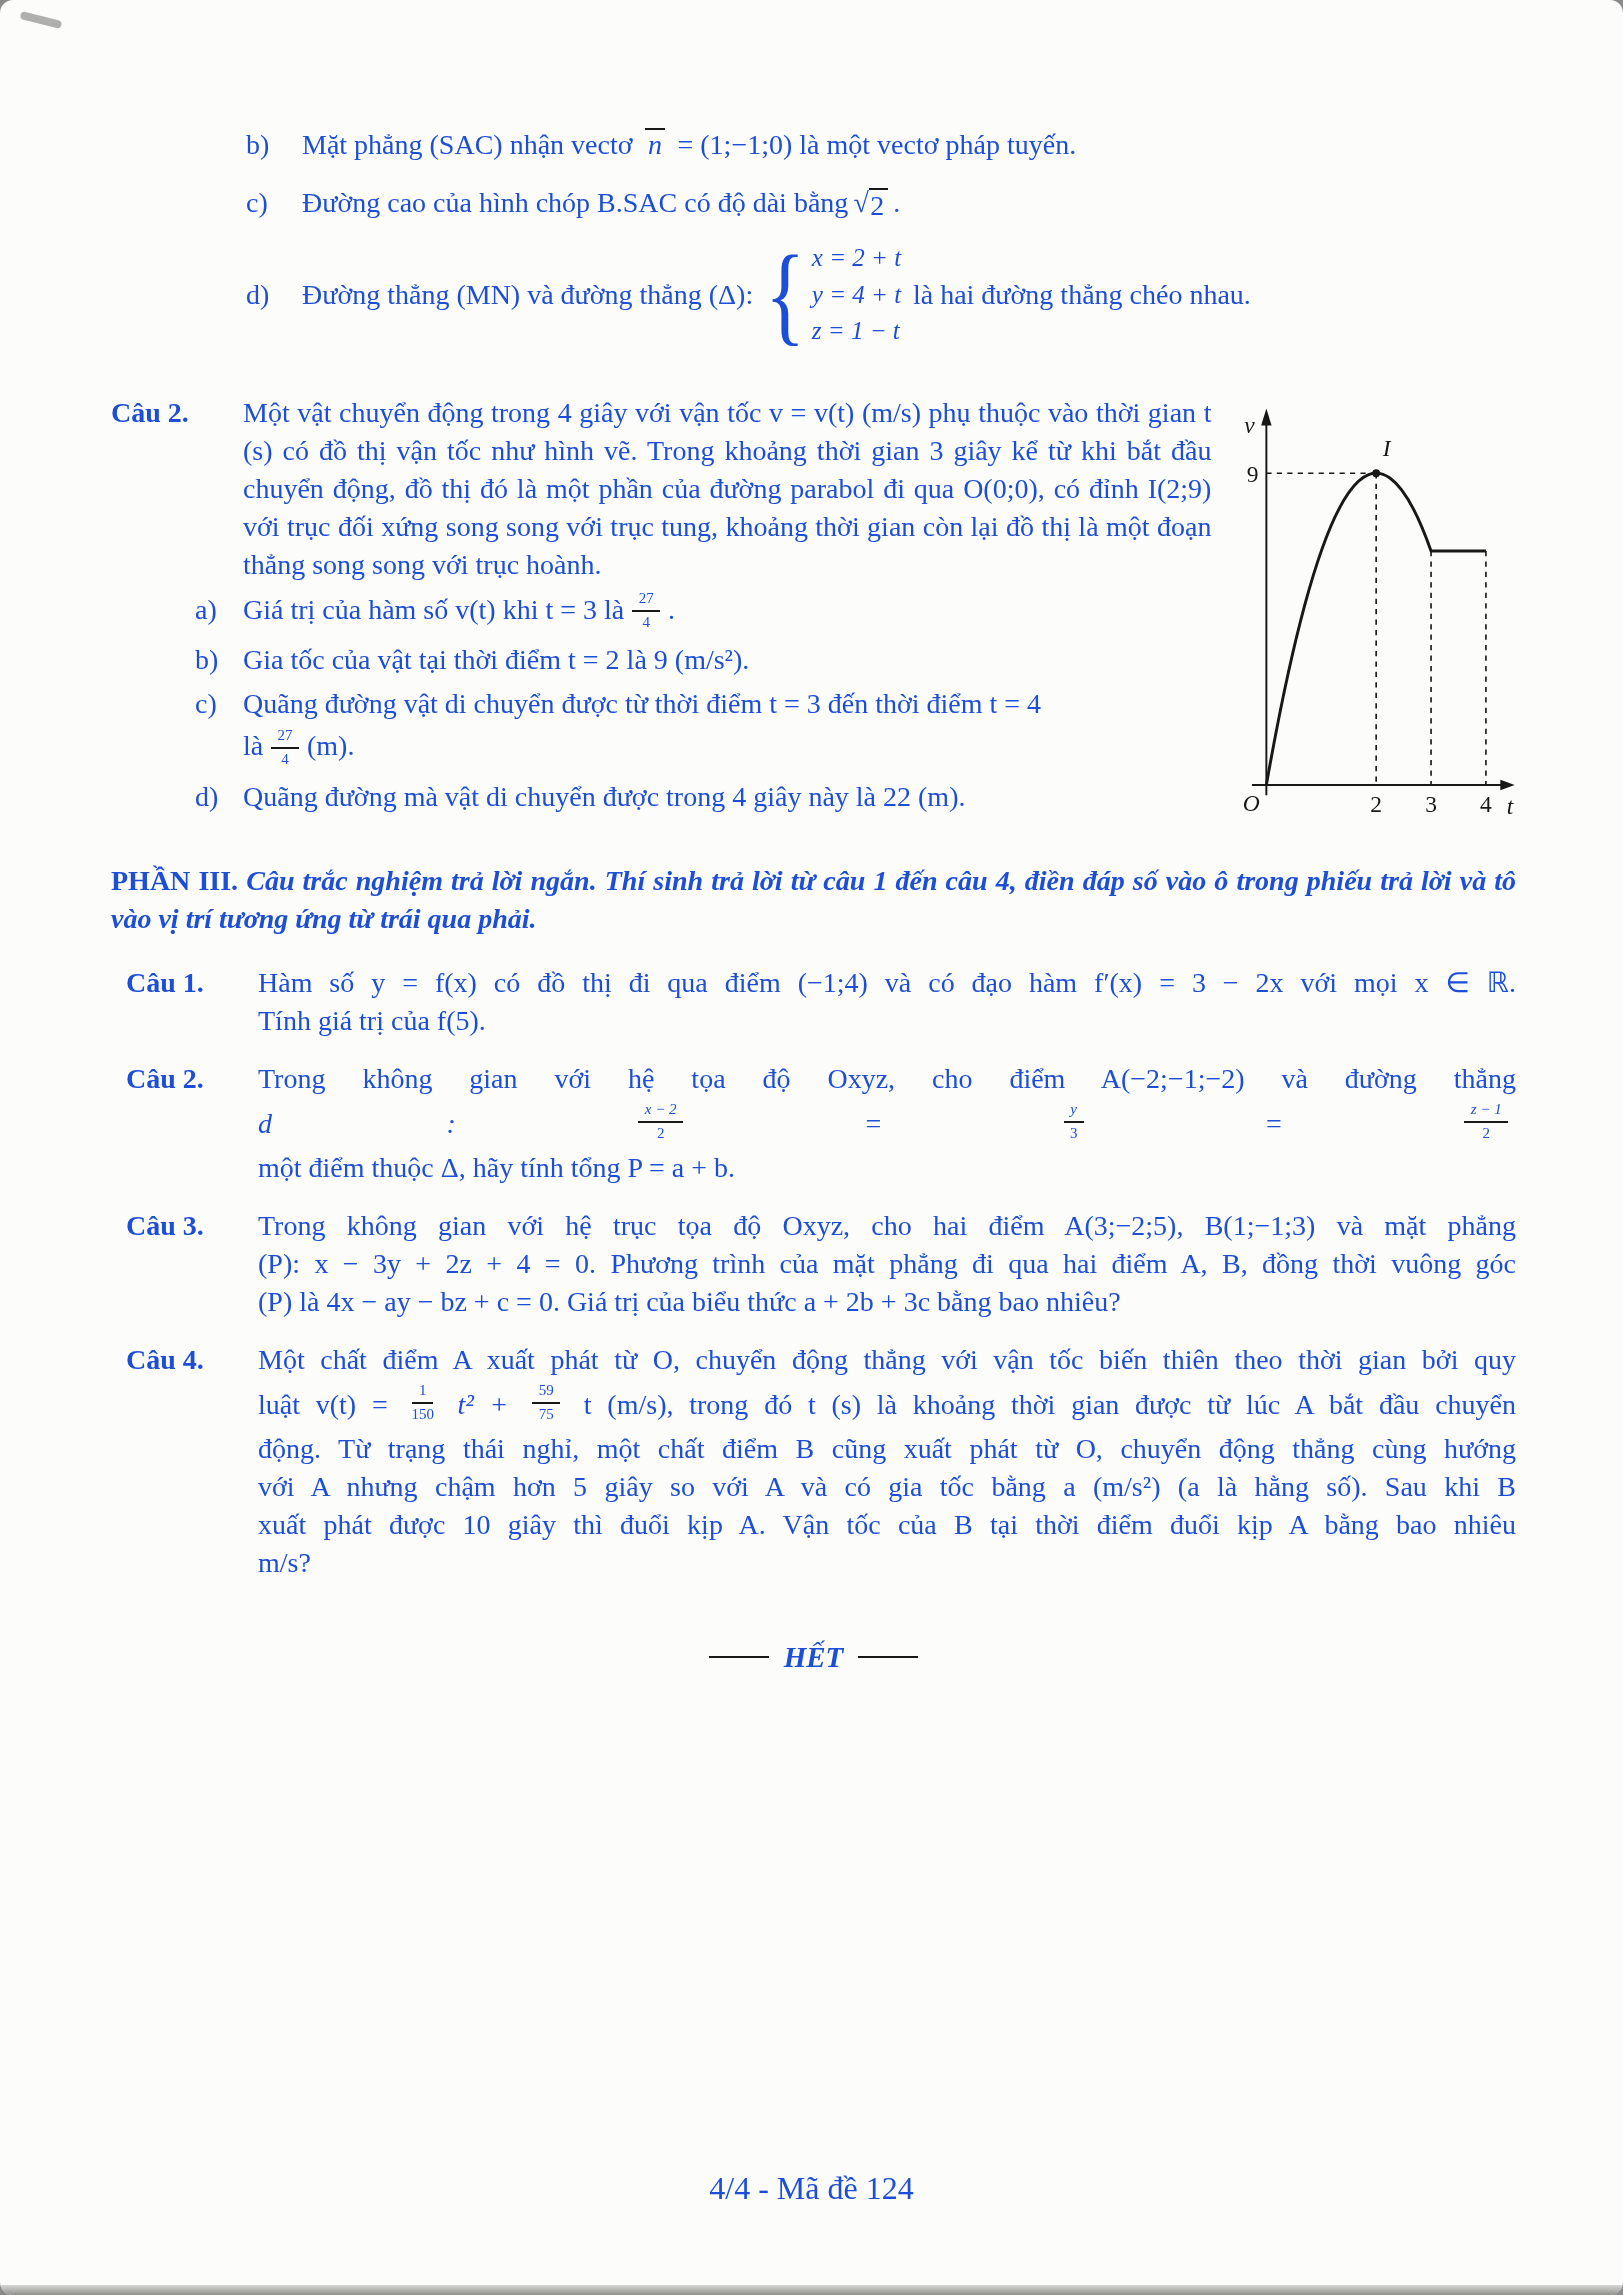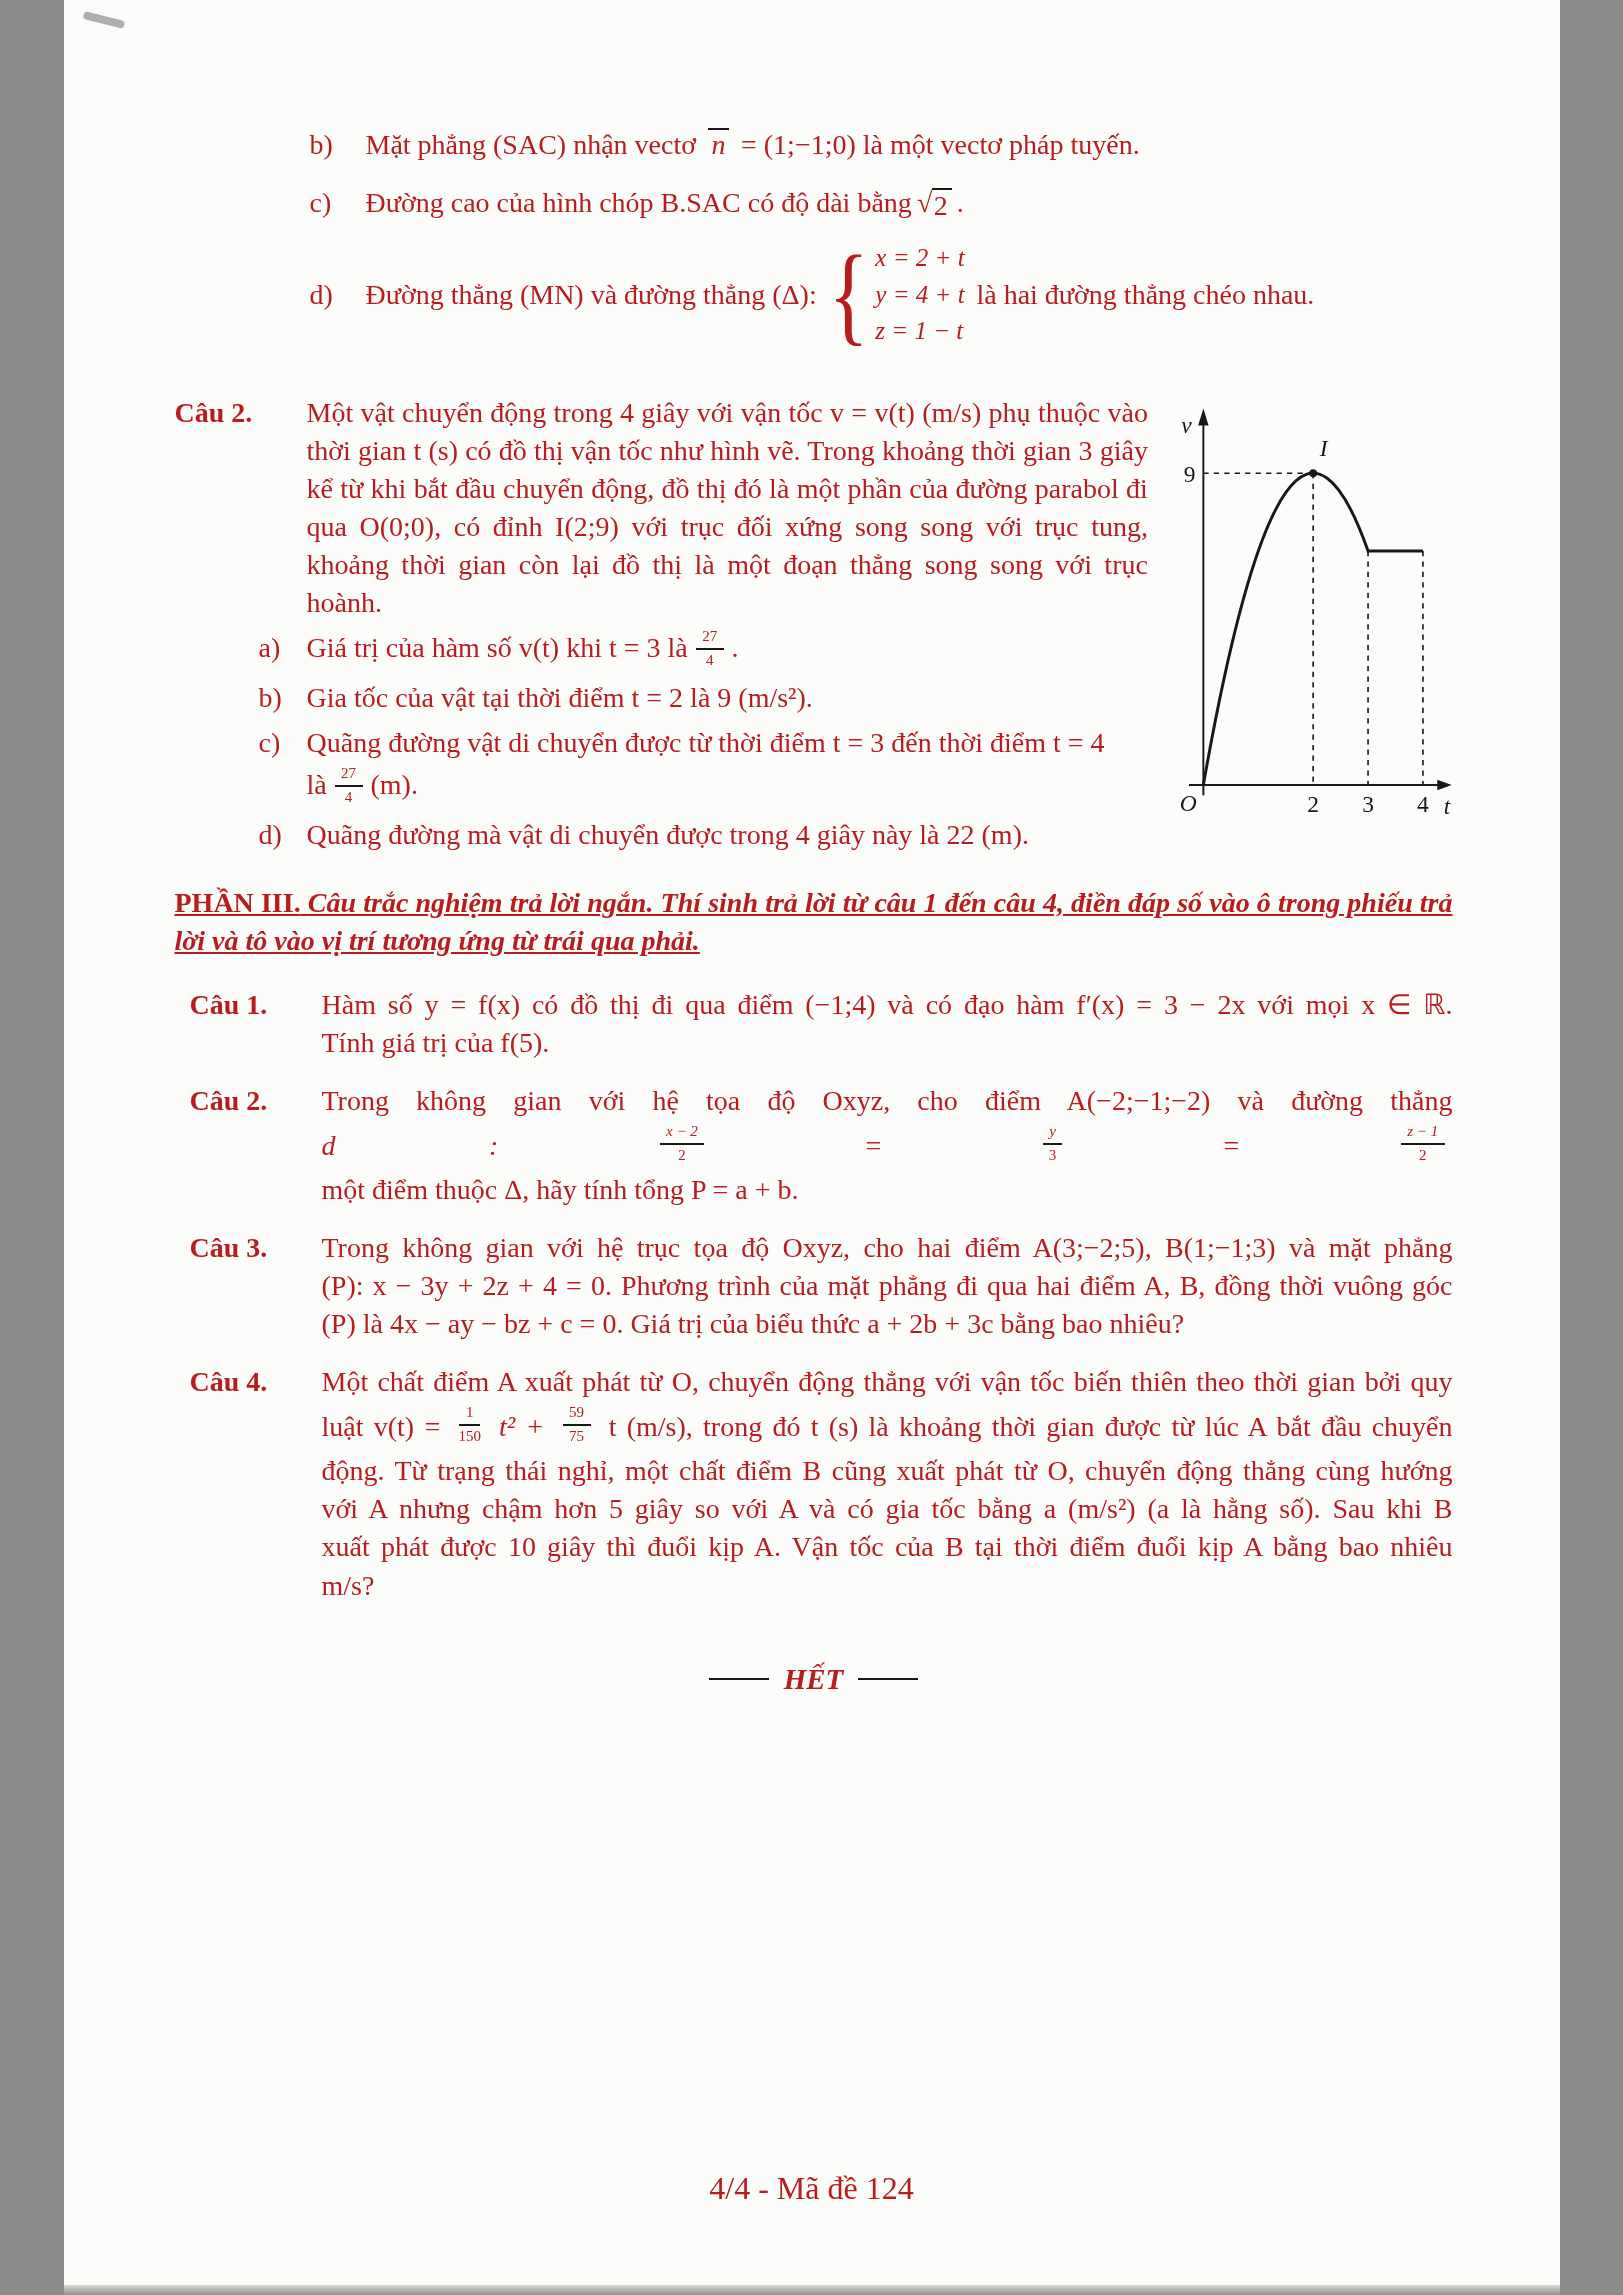--- a/index.html
+++ b/index.html
@@ -1,21 +1,22 @@
 <!DOCTYPE html>
 <html style="font-size:10.5px"><head>
 <meta charset="utf-8">
 <style>
   * { margin:0; padding:0; box-sizing:border-box; }
   html, body { background:#8a8a88; }
   .sheet {
-    width:1496px; height:2295px; background:#fcfcfa; position:relative;
+    width:1623px; height:2295px; background:#fcfcfa; position:relative;
     font-family:"Liberation Serif","DejaVu Serif",serif;
-    font-size:28px; line-height:1.36; color:#b91c1c; overflow:hidden;
+    font-size:28px; line-height:1.36; color:#1d4ed8; overflow:hidden;
     margin:0 auto;
+    border-radius:13px;
   }
   .content { position:absolute; left:111px; right:107px; top:126px; }
 
   
   .titem { margin-left:135px; margin-bottom:19.6px; }
   .ilabel { display:inline-block; width:56px; }
   .m { font-style:italic; }
   .vec { font-style:italic; display:inline-block; border-top:2px solid #181818;
          padding:0 3.3px; line-height:1.05; margin:0 5.2px; }
   .sqrt { display:inline-flex; align-items:flex-start; margin:0 5.2px; }
@@ -37,21 +38,21 @@
   .slabel { display:inline-block; width:48px; }
   .subcont { margin-top:3.9px; }
 
   .frac { display:inline-flex; flex-direction:column; align-items:center;
           vertical-align:middle; margin:1.3px 7.9px; line-height:1.15; font-size:15px;
           position:relative; top:-2px; }
   .fnum { padding:0 6.5px 2.6px; border-bottom:2px solid #181818; }
   .fden { padding-top:2px; }
 
   
-  .p3head { clear:both; text-align:justify; margin:29px 0 26px; font-weight:700;text-decoration:underline; }
+  .p3head { clear:both; text-align:justify; margin:29px 0 26px; font-weight:700; }
   .p3text { font-style:italic; }
   .q { position:relative; padding-left:132px; margin-bottom:19.6px;margin-left:15px; }
   .jline { text-align:justify; text-align-last:justify;font-family:Liberation Serif, serif; }
   .lline { text-align:left; }
   .mline { margin:3.9px 0; }
   .mline > span { vertical-align:middle; }
 
   .endmark { display:flex; justify-content:center; align-items:center; gap:14.4px;
              margin-top:55px; font-weight:700; font-style:italic; font-size:29px; }
   .endline { width:60px; border-top:2.6px solid #181818; display:inline-block; }

